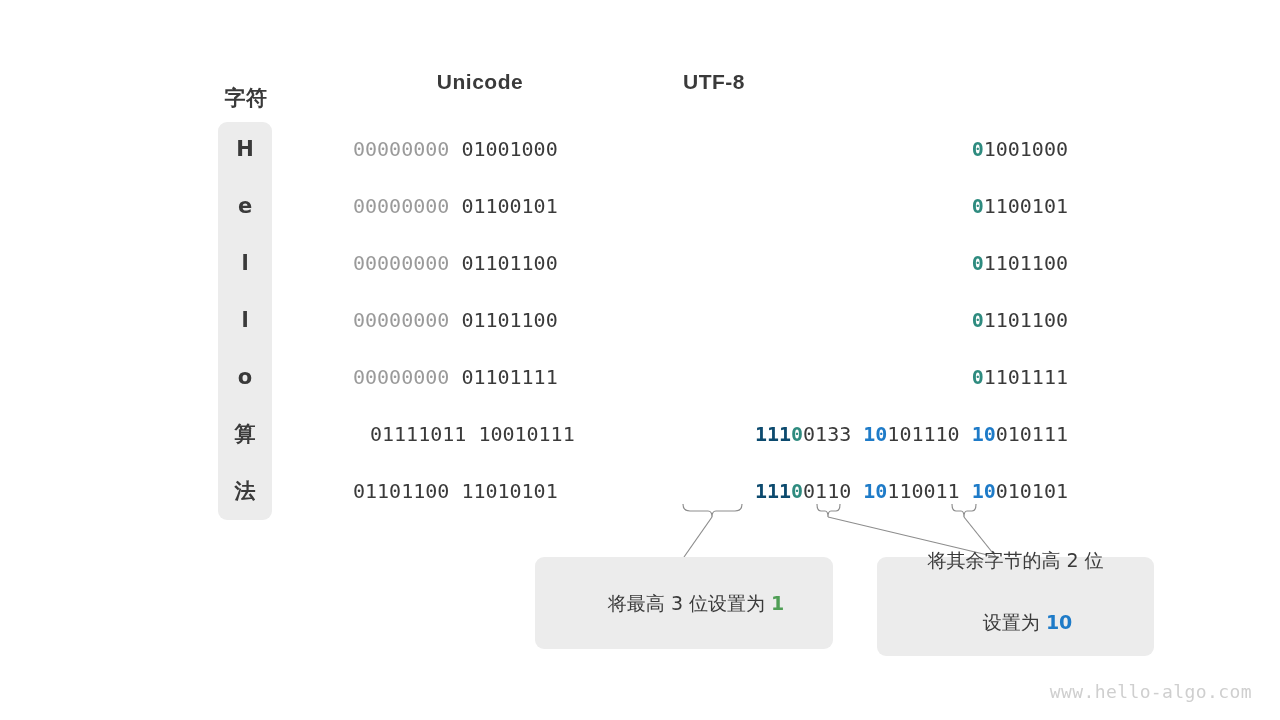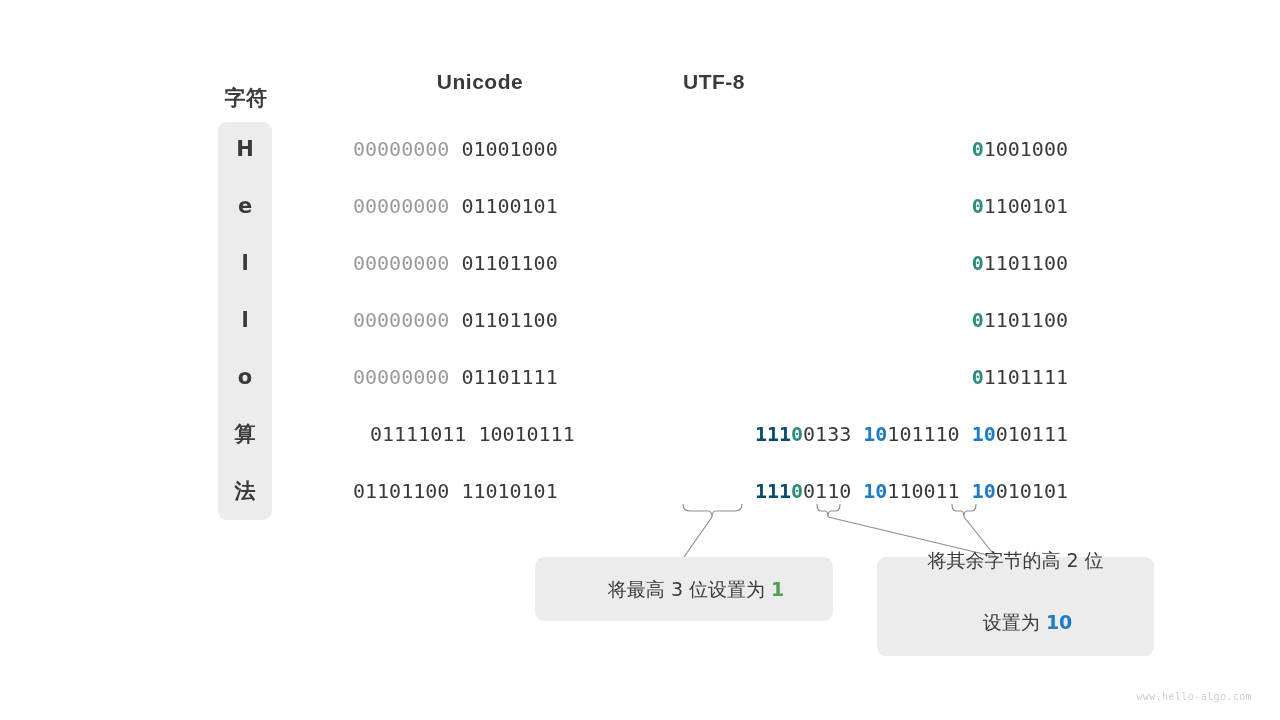--- a/index.html
+++ b/index.html
@@ -92,33 +92,33 @@
     border-radius: 9px;
     display: flex;
     flex-direction: column;
     align-items: center;
     justify-content: center;
     font-family: "DejaVu Sans", "Liberation Sans", sans-serif;
     font-size: 19px;
     color: #3a3a3a;
     line-height: 31px;
   }
-  #callout-1 { left: 535px; top: 557px; width: 298px; height: 64px; gap: 16px; }
+  #callout-1 { left: 535px; top: 557px; width: 298px; height: 92px; gap: 16px; }
   #callout-2 { left: 857px; top: 557px; width: 277px; height: 99px; margin-left: 20px; }
   .callout .line { white-space: pre; }
   .hl-green { color: #4F9E55; font-weight: bold; }
   .hl-blue  { color: #1E7BC8; font-weight: bold; }
 
   
   #watermark {
     position: absolute;
     right: 28px;
     bottom: 18px;
     font-family: "DejaVu Sans Mono", "Liberation Mono", monospace;
-    font-size: 10px;
+    font-size: 18px;
     color: #cfcfcf;
     letter-spacing: 0.4px;
   }
 </style>
 </head>
 <body>
 
 <div class="col-header" id="hdr-char">字符</div>
 <div class="col-header" id="hdr-uni">Unicode</div>
 <div class="col-header" id="hdr-utf">UTF-8</div>

